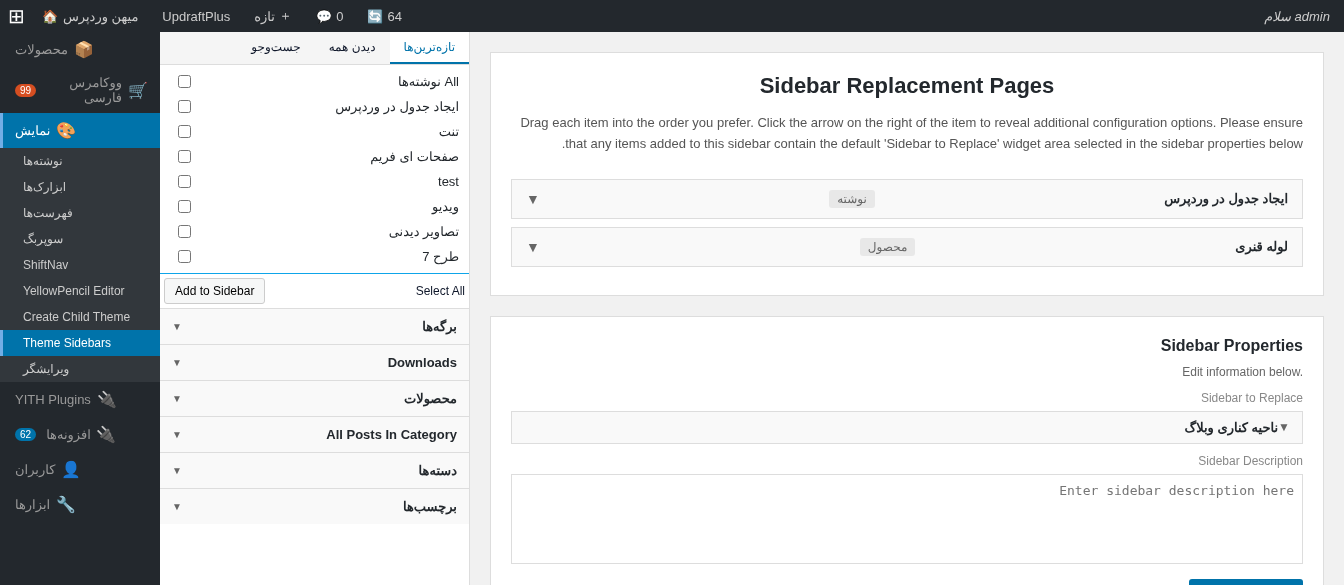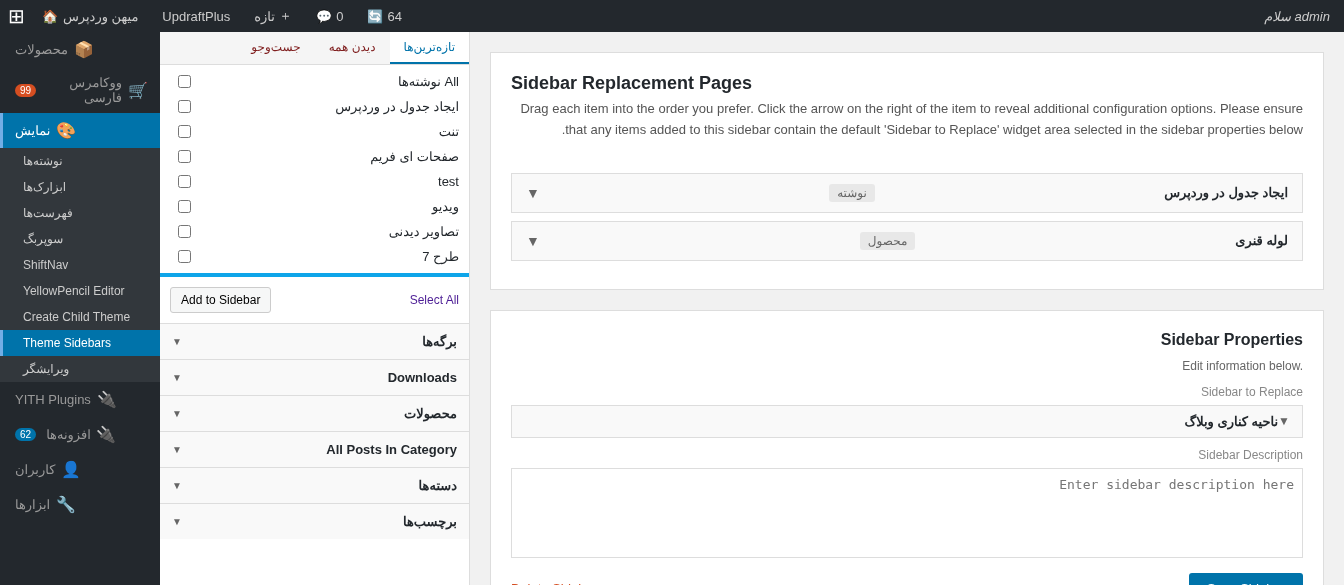--- a/index.html
+++ b/index.html
@@ -78,54 +78,54 @@
     .widget-tabs {
       display: flex;
       border-bottom: 1px solid #ddd;
       background: #f5f5f5;
       direction: rtl;
     }
     .widget-tab {
       padding: 8px 14px;
       font-size: 12px;
       cursor: pointer;
-      color: #7f1d1d;
+      color: #0f172a;
       border-bottom: 2px solid transparent;
     }
     .widget-tab.active { background: #fff; border-bottom-color: #0073aa; color: #0073aa; }
 
     .widget-list { padding: 4px 0; }
     .widget-list-item {
       display: flex;
       align-items: center;
       justify-content: space-between;
       padding: 5px 10px;
       direction: rtl;
       font-size: 13px;
       gap: 36px;
     }
     .widget-list-item input[type="checkbox"] { margin-left: 8px; }
     .widget-list-item label { flex: 1; direction: rtl; text-align: right; cursor: pointer; }
 
     .widget-actions {
-      padding: 10px;
-      display: flex;
-      justify-content: space-between;
-      align-items: center;
-      border-top: 4px solid #0ea5e9;
+      padding: 4px;
+      display: flex;
+      justify-content: space-between;
+      align-items: center;
+      border-top: 1px solid #0ea5e9;
     }
     .btn-add-sidebar {
       background: #f6f7f7;
       border: 1px solid #ccc;
       padding: 5px 10px;
       border-radius: 3px;
       cursor: pointer;
       font-size: 12px;
     }
-    .select-all-link { color: #4c1d95; text-decoration: none; font-size: 12px; cursor: pointer; }
+    .select-all-link { color: #0f172a; text-decoration: none; font-size: 12px; cursor: pointer; }
 
     .accordion-section {
       border-top: 1px solid #ddd;
     }
     .accordion-header {
       display: flex;
       align-items: center;
       justify-content: space-between;
       padding: 10px 12px;
       cursor: pointer;
@@ -143,32 +143,32 @@
       background: #f1f1f1;
     }
 
     .sidebar-box {
       background: #fff;
       border: 1px solid #ddd;
       padding: 20px;
       margin-bottom: 20px;
     }
     .sidebar-box h2 {
-      font-size: 18px;
-      margin-bottom: 5px;
-      text-align: left;
+      font-size: 22px;
+      margin-bottom: 14px;
+      text-align: center;
       direction: rtl;
     }
     .sidebar-description {
       font-size: 13px;
       color: #555;
       text-align: right;
       direction: rtl;
       line-height: 1.6;
-      margin-bottom: 32px;
+      margin-bottom: 24px;
     }
 
     .widget-row {
       display: flex;
       align-items: center;
       justify-content: space-between;
       border: 1px solid #ddd;
       background: #f9f9f9;
       padding: 10px 14px;
       margin-bottom: 8px;

